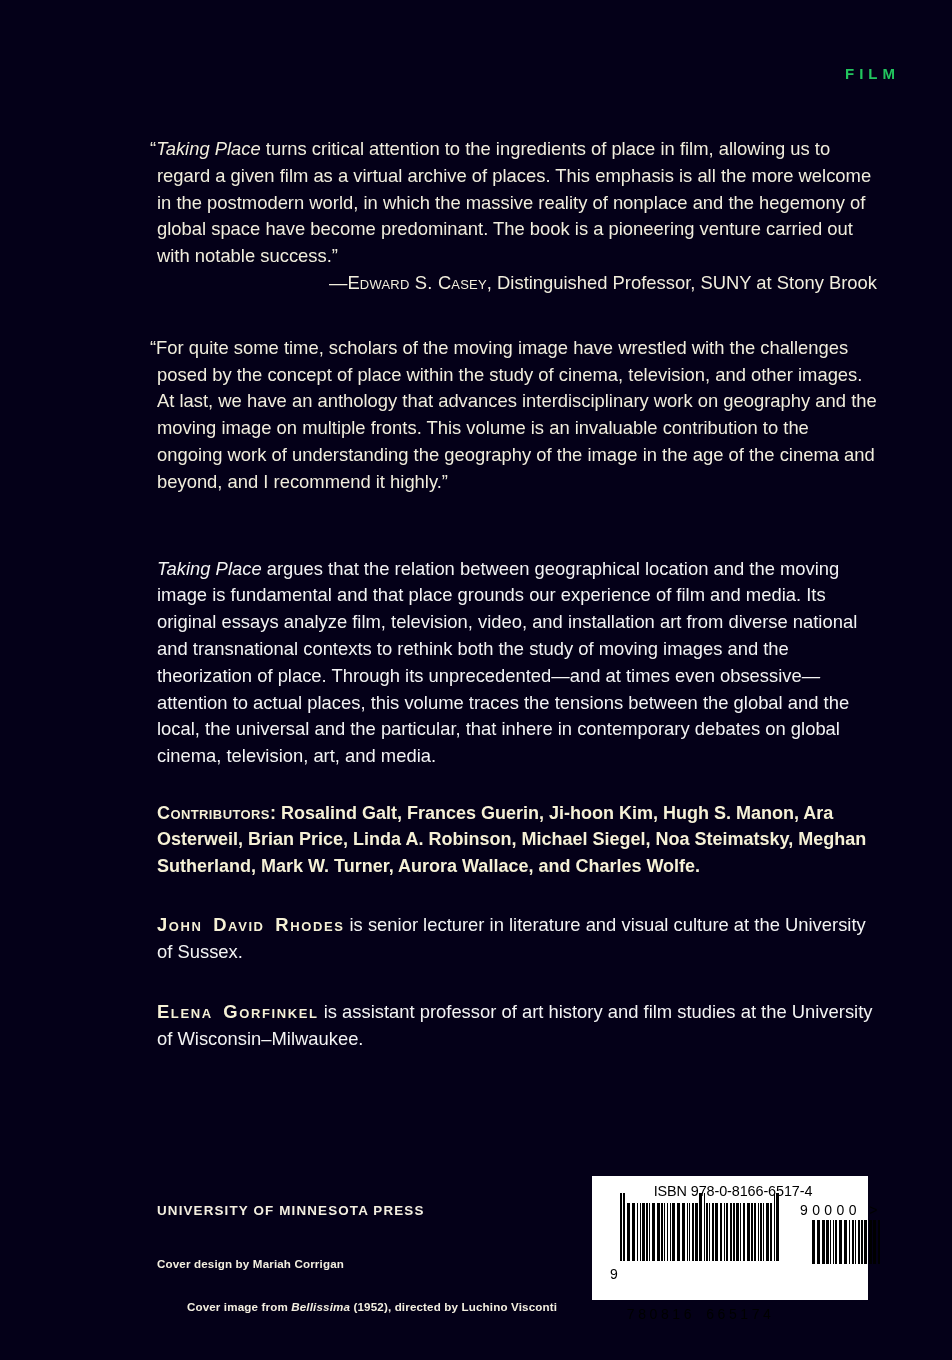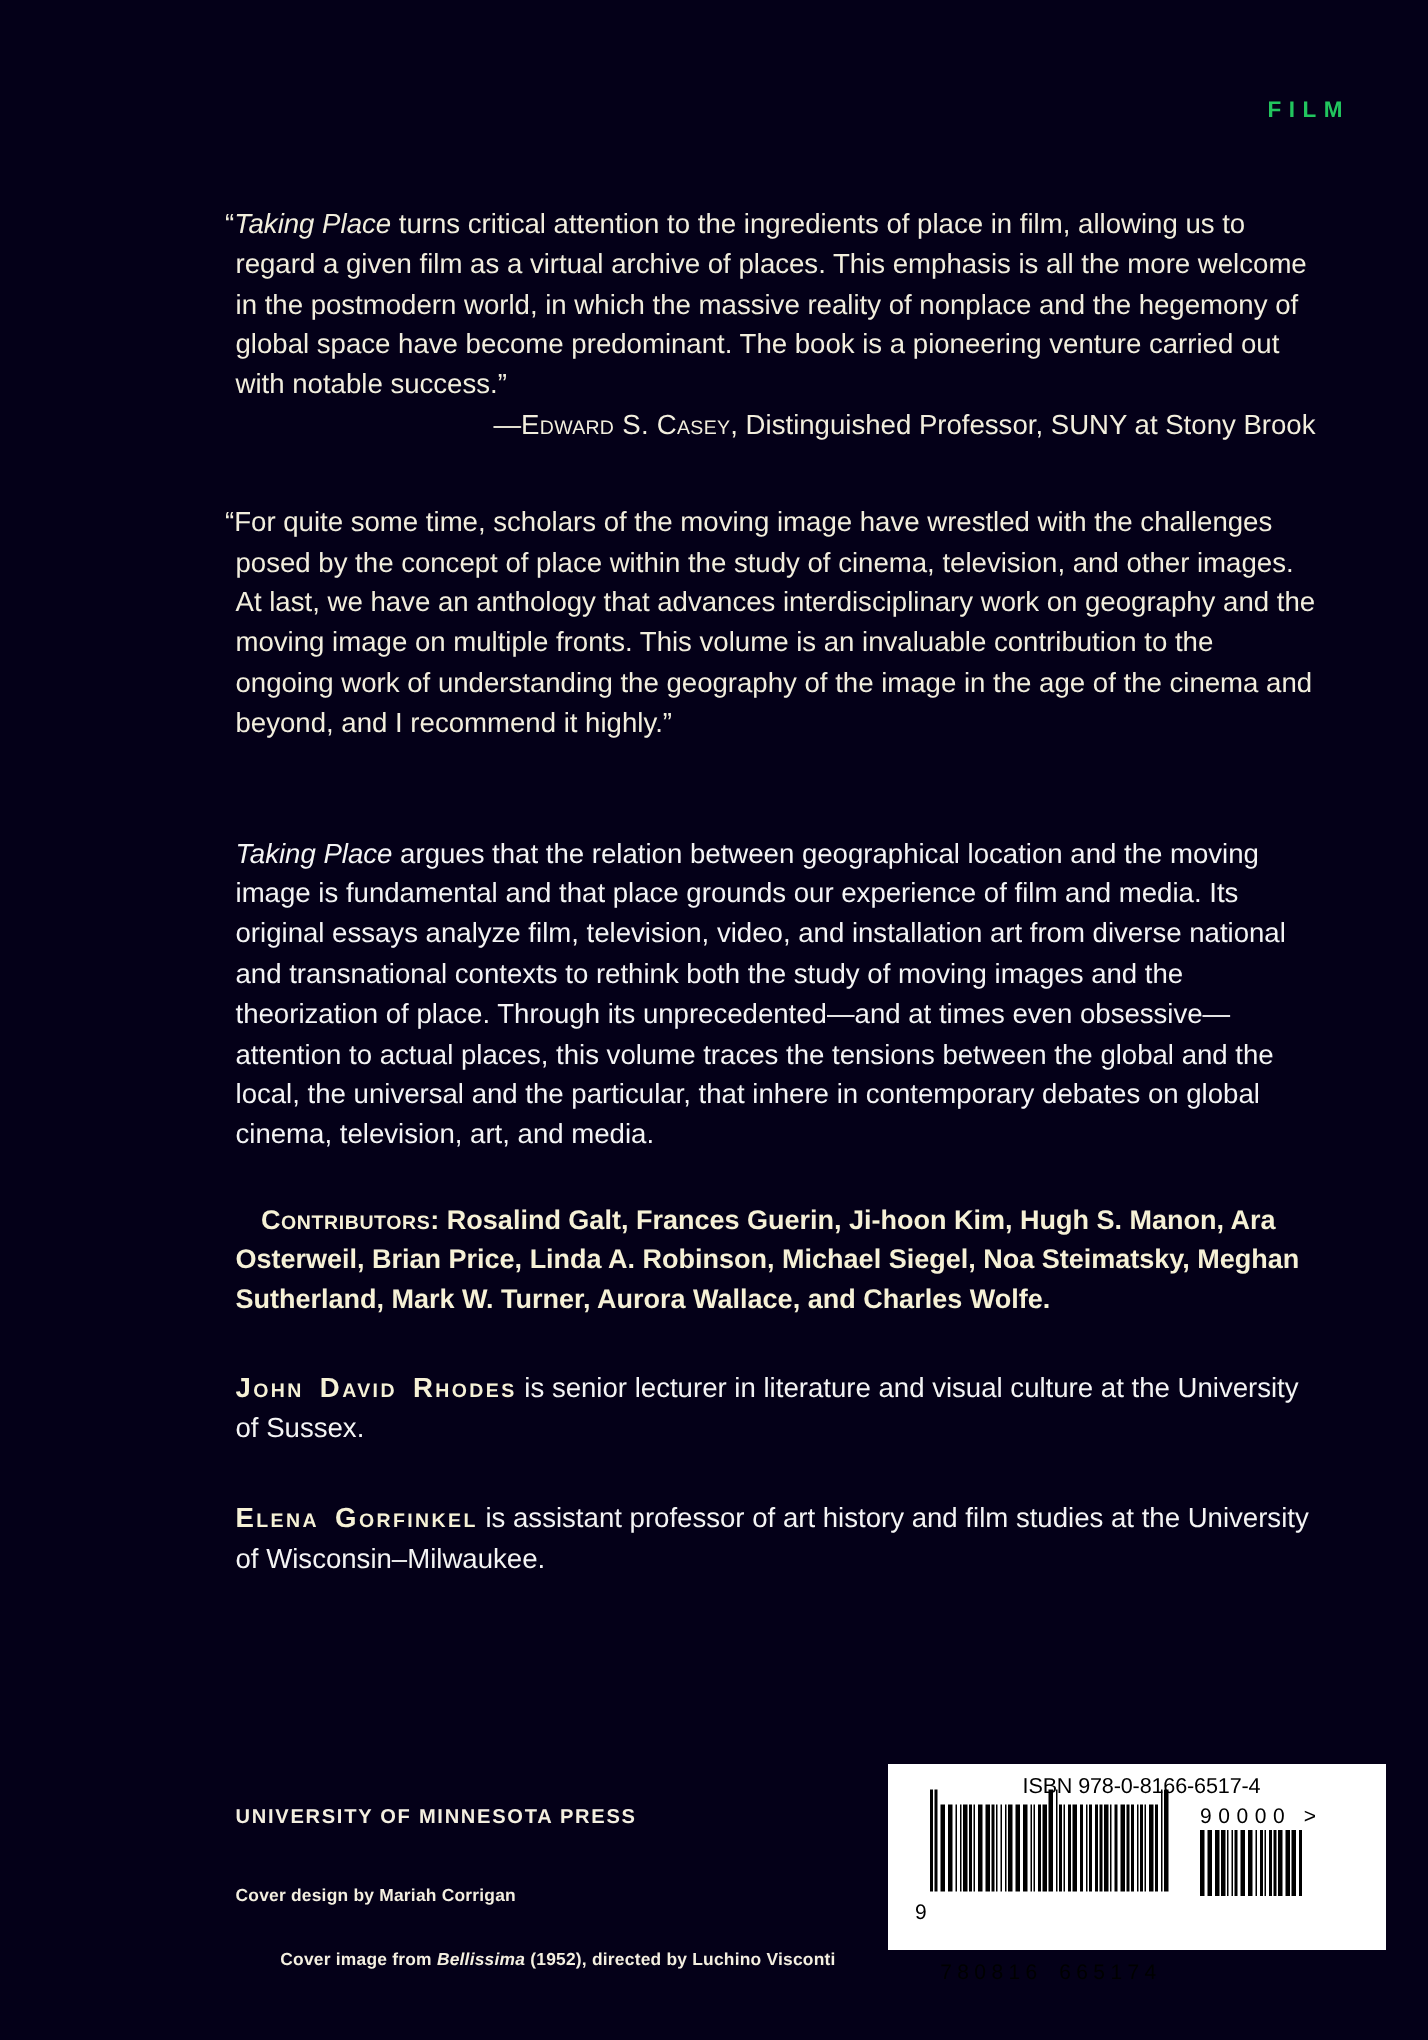--- a/index.html
+++ b/index.html
@@ -71,21 +71,20 @@
   #contributors {
     color: #f6f1d6;
     font-size: 18px;
     font-weight: 700;
     line-height: 26.5px;
     margin-top: 30px;
   }
   #contributors .label {
     font-variant: small-caps;
     letter-spacing: 0.4px;
-    margin-left: 17px;
   }
 
   
   .bio {
     color: #f4f4f4;
     font-size: 18.4px;
     line-height: 26.8px;
     margin-top: 33px;
   }
   .bio .name {
@@ -121,21 +120,21 @@
   }
   #credits .credit-line { margin-bottom: 31px; }
   #credits .credit-line:last-child { margin-bottom: 0; text-align: center; }
   #credits em { font-style: italic; }
 
   
   #barcode-box {
     position: absolute;
     left: 592px;
     top: 1176px;
-    width: 332px;
+    width: 276px;
     height: 124px;
     background: #ffffff;
     padding: 7px 0 0 0;
   }
   #isbn-text {
     text-align: center;
     color: #000;
     font-size: 14.4px;
     letter-spacing: -0.1px;
     margin-left: 6px;
@@ -151,21 +150,21 @@
     display: flex;
     align-items: flex-end;
     height: 58px;
   }
   .bars span { display: block; background: #000; }
   #main-bars { margin-right: 0; }
   #addon-group {
     margin-left: 20px;
     display: flex;
     flex-direction: column;
-    align-items: flex-start;
+    align-items: flex-end;
   }
   #addon-digits {
     color: #000;
     font-size: 14px;
     letter-spacing: 4.4px;
     line-height: 1;
     margin-bottom: 3px;
     white-space: nowrap;
   }
   #addon-bars { height: 44px; }

